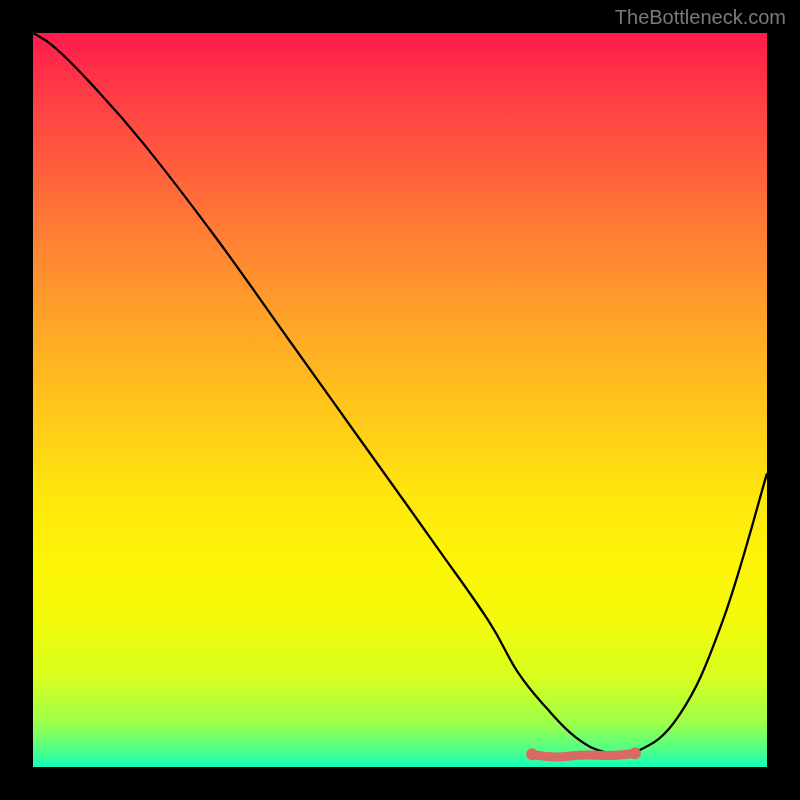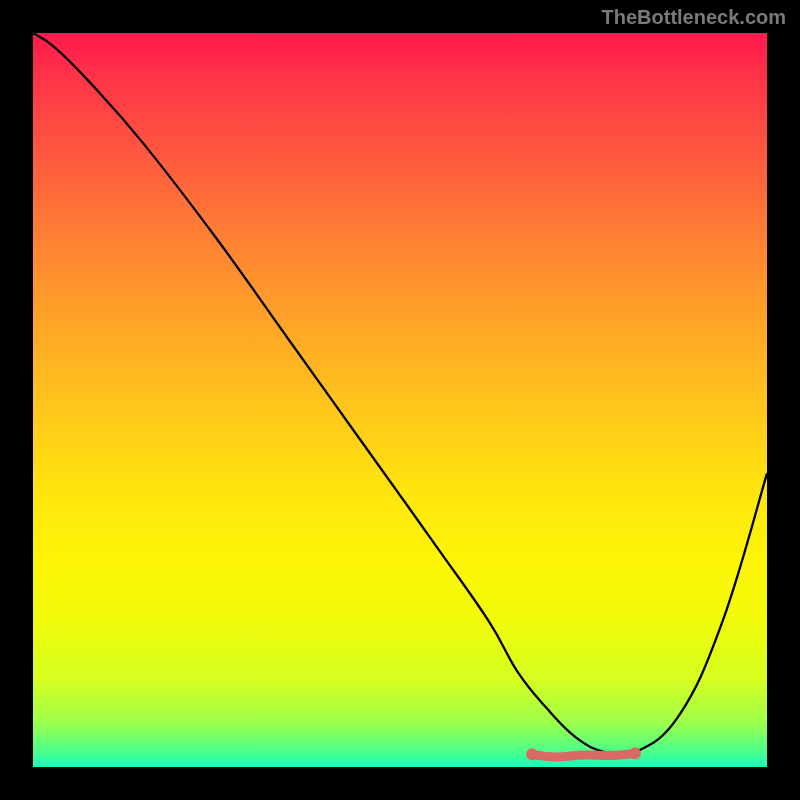--- a/index.html
+++ b/index.html
@@ -1,17 +1,17 @@
 <!DOCTYPE html>
 <html><head>
 <meta charset="utf-8">
 <style>
   * { margin: 0; padding: 0; box-sizing: border-box; }
   body { width: 800px; height: 800px; background: #000; position: relative; font-family: Arial, sans-serif; }
-  .watermark { position: absolute; top: 6px; right: 14px; color: #7a7a7a; font-size: 20px; font-weight: 700; z-index: 10; }
+  .watermark { position: absolute; top: 6px; right: 14px; color: #7a7a7a; font-size: 20px; font-weight: 400; z-index: 10; }
   .chart-wrap { position: absolute; left: 33px; top: 33px; width: 734px; height: 734px; }
   .gradient-bg { position: absolute; left: 0; top: 0; width: 100%; height: 100%;
     background: linear-gradient(to bottom,
       #ff1a4d 0%,
       #ff3348 6%,
       #ff5340 15%,
       #ff7a36 26%,
       #ffa029 38%,
       #ffc31c 50%,
       #ffe40f 62%,

